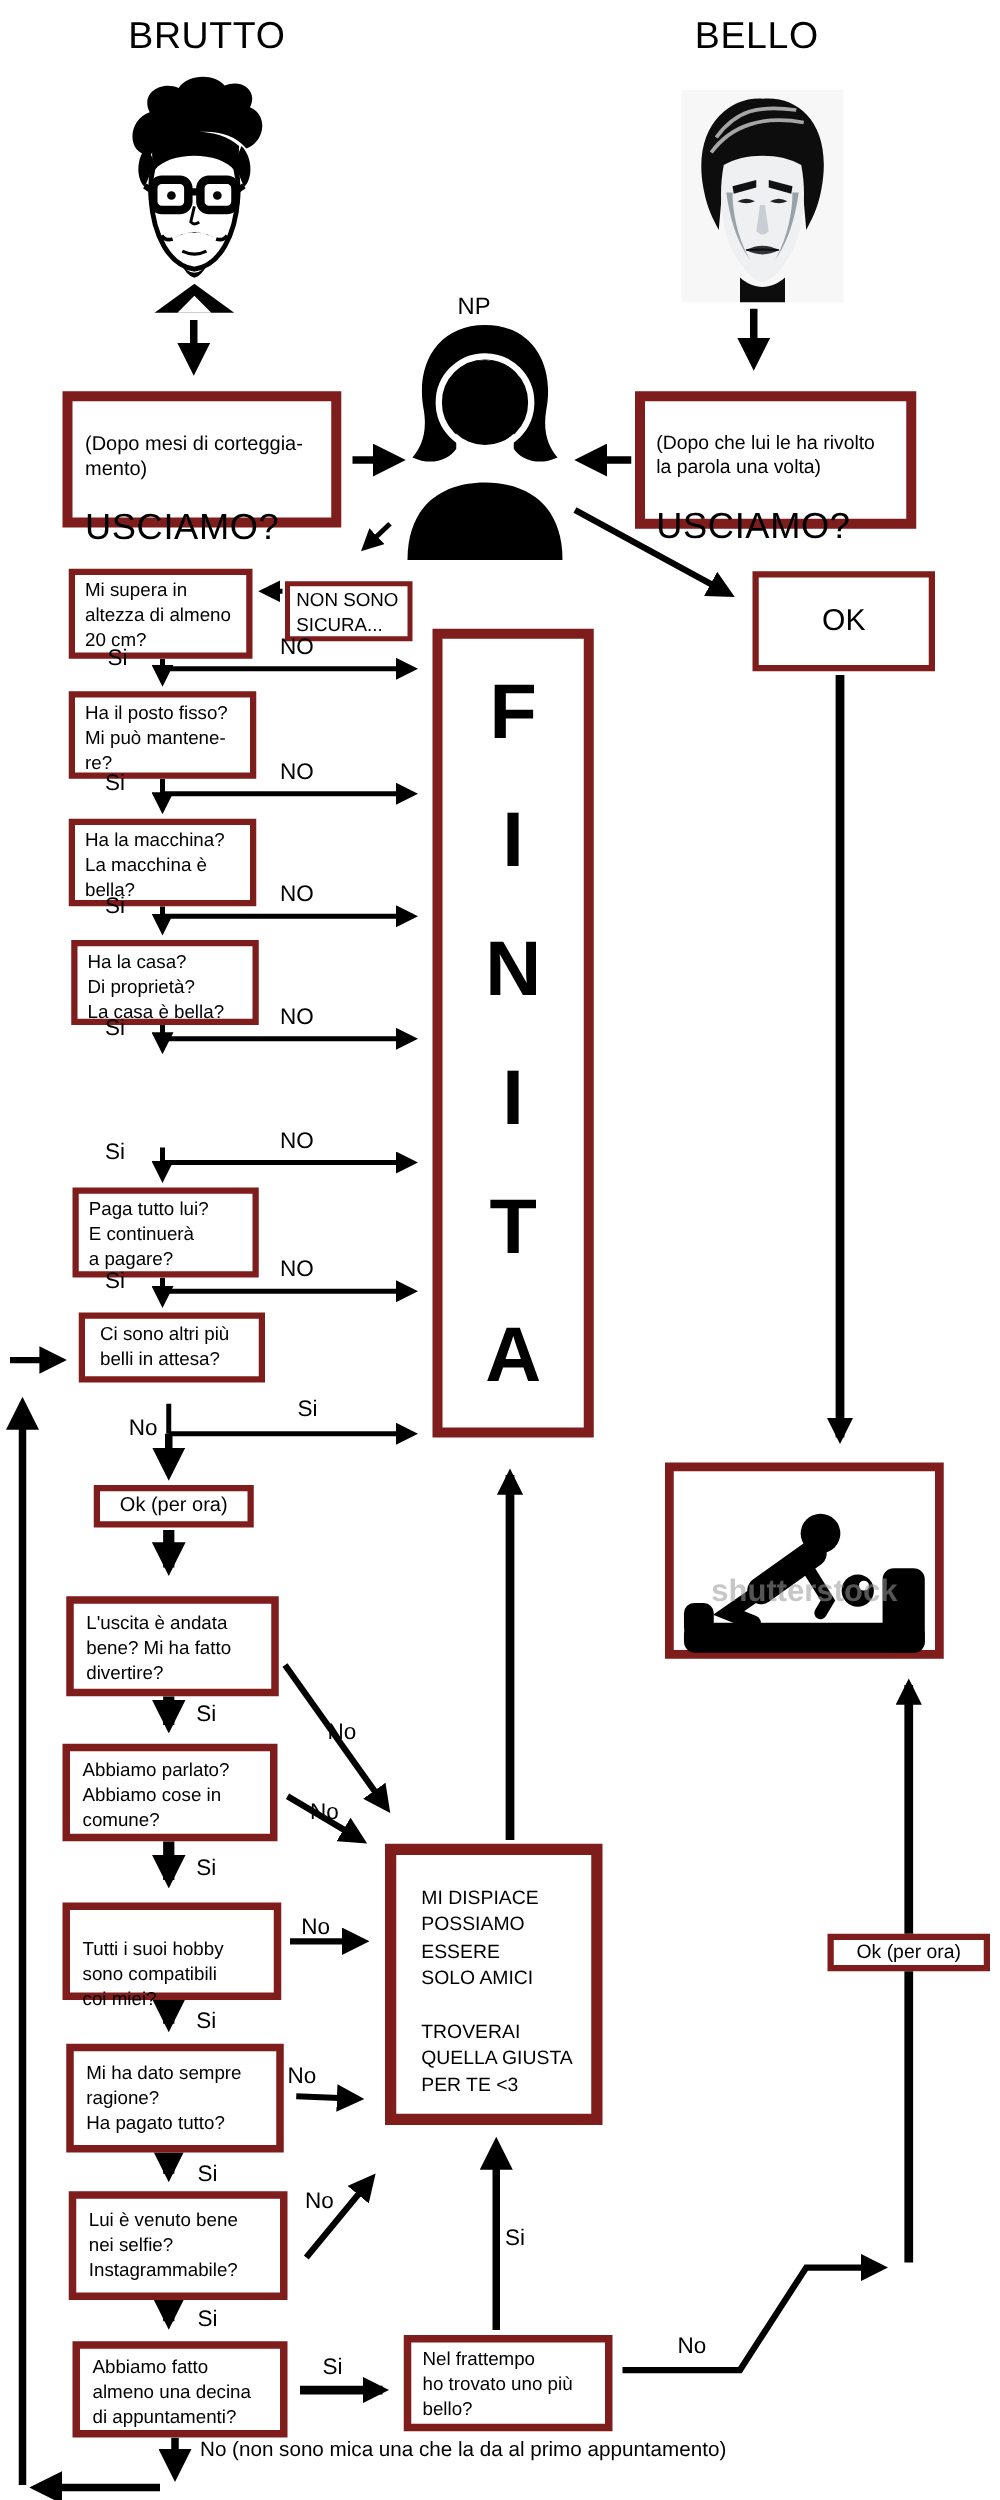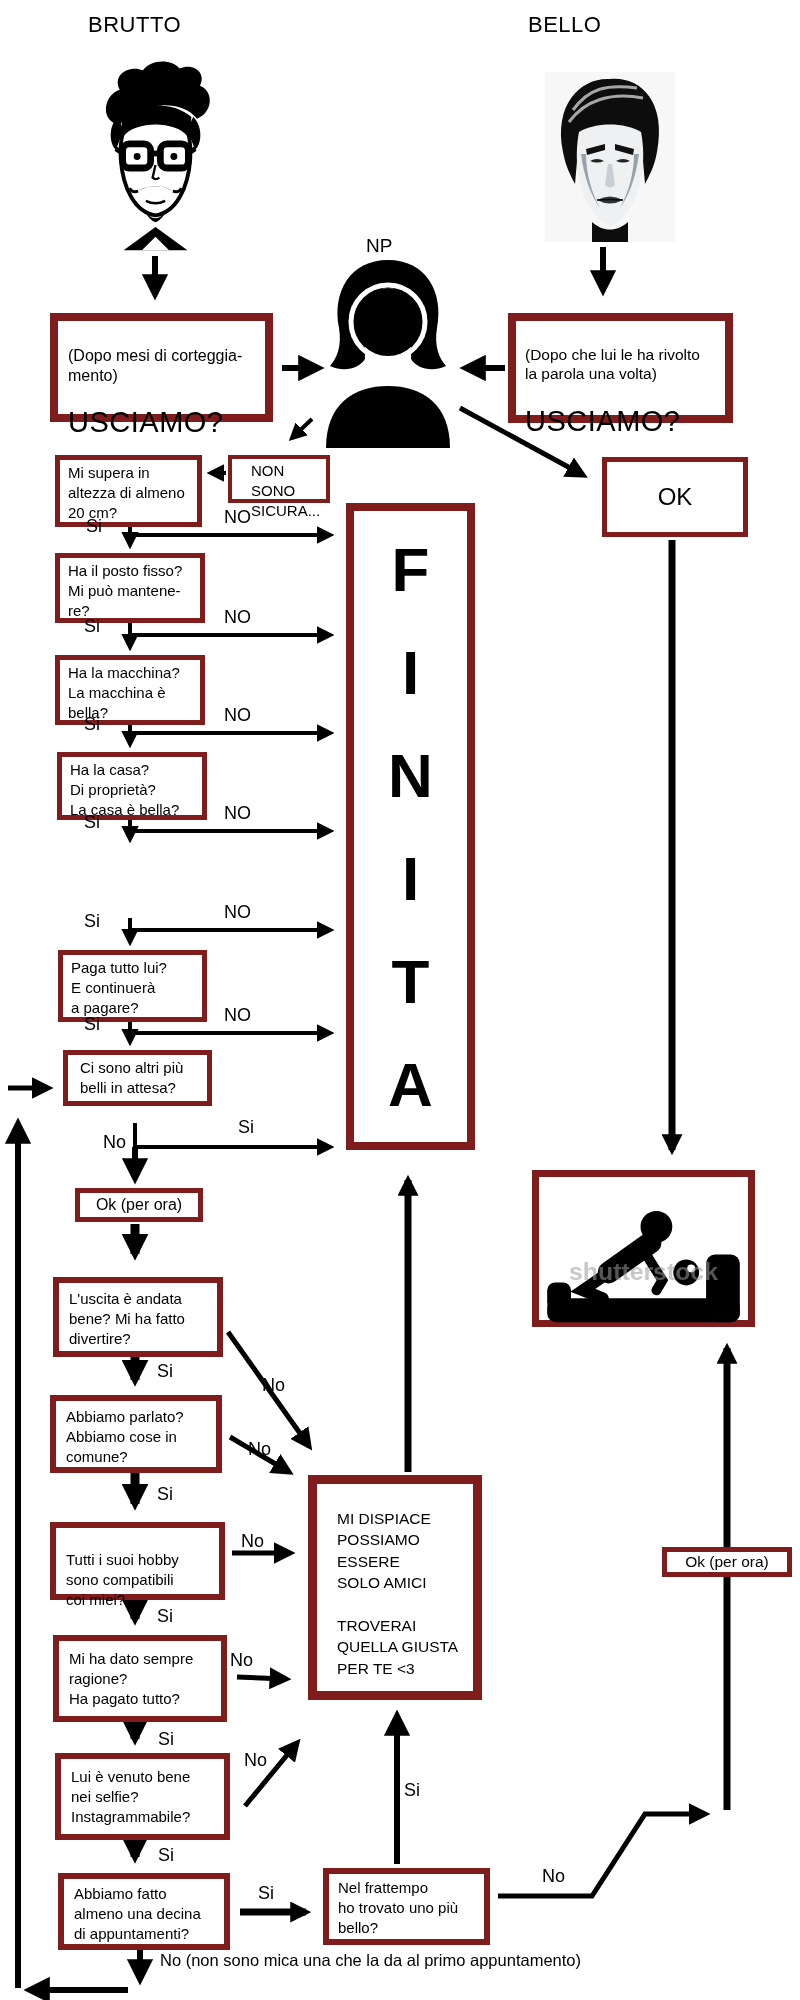--- a/index.html
+++ b/index.html
@@ -2,21 +2,21 @@
 <html><head>
 <meta charset="utf-8">
 <style>
   html,body{margin:0;padding:0;background:#fff}
   #stage{position:relative;width:800px;height:2000px;background:#fff;overflow:hidden;
          font-family:"Liberation Sans",sans-serif;color:#000}
   svg.connectors{position:absolute;left:0;top:0;z-index:1}
   .node{position:absolute;background:#fff;border:5px solid #7f1d1d;box-sizing:border-box;
         font-size:15px;line-height:1.34;padding:3px 8px;white-space:pre-line;z-index:2}
   .lbl{position:absolute;font-size:18px;line-height:1;z-index:3;white-space:nowrap}
-  .hdr{position:absolute;font-size:22px;letter-spacing:.5px;z-index:2}
+  .hdr{position:absolute;font-size:30px;letter-spacing:.5px;text-align:center;z-index:2}
   .big{font-size:29px;letter-spacing:.5px;line-height:1.1;margin-top:2px;white-space:nowrap}
   .small-note{font-size:15.5px;line-height:1.22;white-space:pre-line}
   .center{display:flex;align-items:center;justify-content:center;text-align:center}
   .icon{position:absolute;z-index:2}
 </style>
 </head>
 <body>
 
 <div id="stage">
 
@@ -138,21 +138,21 @@
 mento)</div>
     <div class="big">USCIAMO?</div>
   </div>
 
   <div class="node" style="left:508px;top:313px;width:225px;height:110px;border-width:8px;padding:5px 9px">
     <div class="small-note">(Dopo che lui le ha rivolto
 la parola una volta)</div>
     <div class="big">USCIAMO?</div>
   </div>
 
-  <div class="node" style="left:228px;top:455px;width:102px;height:48px;border-width:4px;padding:2px 19px;font-size:15px">NON SONO
+  <div class="node" style="left:228px;top:465px;width:102px;height:48px;border-width:4px;padding:2px 5px;font-size:15px">NON SONO
 SICURA...</div>
 
   <div class="node center" style="left:602px;top:457px;width:146px;height:80px;border-width:5px;font-size:24px">OK</div>
 
   <div class="node" style="left:55px;top:455px;width:147px;height:72px">Mi supera in
 altezza di almeno
 20 cm?</div>
   <div class="node" style="left:55px;top:553px;width:150px;height:70px">Ha il posto fisso?
 Mi può mantene-
 re?</div>

